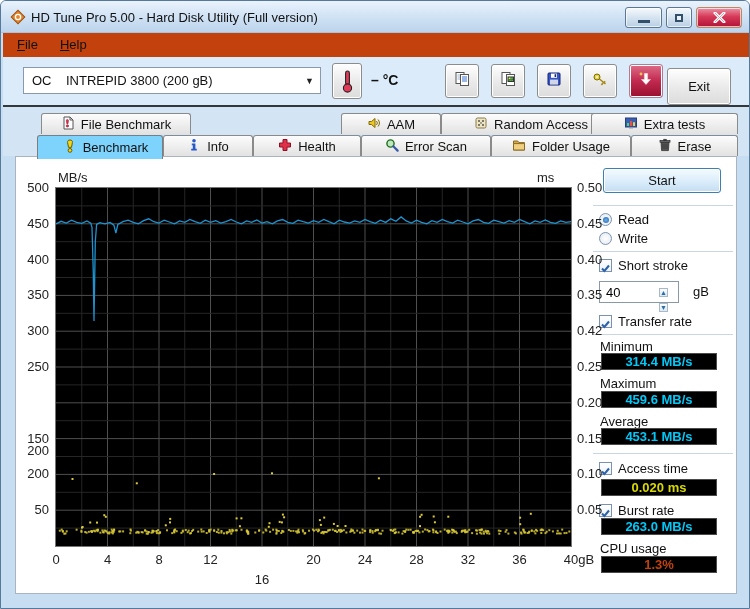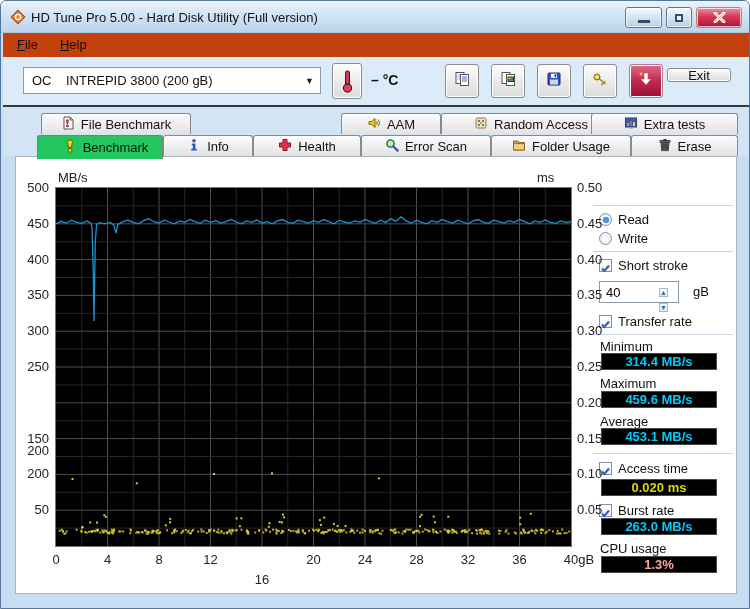--- a/index.html
+++ b/index.html
@@ -52,31 +52,31 @@
     display: flex; align-items: center; justify-content: center;
   }
   #temp-button { left: 331px; top: 62px; width: 30px; height: 36px; }
   #temp-label { left: 370px; top: 71px; font-size: 14px; font-weight: bold; color: #111; }
   #toolbar-buttons { left: 444px; top: 63px; height: 34px; display: flex; gap: 12px; }
   .tbbtn { width: 34px; height: 34px; }
   .tbbtn.update {
     background: linear-gradient(#dd6d88, #c22950 50%, #991030);
     border-color: #ad7e90;
   }
-  #exit-button { left: 666px; top: 67px; width: 64px; height: 14px; font-size: 13px; color: #111; }
+  #exit-button { left: 666px; top: 67px; width: 64px; height: 37px; font-size: 13px; color: #111; }
   #toolbar-sep { left: 2px; top: 104px; width: 746px; height: 2px; background: #35383b; }
   
   #tabstrip { left: 2px; top: 106px; width: 746px; height: 49px; background: #d3e4f4; }
   .tab {
     position: absolute; height: 21px; border: 1px solid #8a8a8a; border-bottom: none;
     border-radius: 3px 3px 0 0; background: linear-gradient(#fcfcfc, #e2e2e2);
     display: flex; align-items: center; justify-content: center; gap: 6px;
     font-size: 13px; color: #111;
   }
-  .tab.active { background: #22c55e; height: 24px; z-index: 5; border-color: #7d7d7d; padding-left: 11px; }
+  .tab.active { background: #7dd3fc; height: 24px; z-index: 5; border-color: #7d7d7d; padding-left: 11px; }
   .tab svg { flex: 0 0 auto; }
   
   #tabpage {
     left: 14px; top: 155px; width: 722px; height: 438px;
     background: #fff; border: 1px solid #a9b4c0;
   }
   
   .axis-label { position: absolute; font-size: 13px; color: #222; }
   .tick { position: absolute; font-size: 13px; color: #222; }
   .tick.left { width: 32px; text-align: right; }
@@ -115,21 +115,21 @@
     color: #2d6da8; border: 1px solid #a9b8c6; background: linear-gradient(#fbfdff, #dce9f4);
   }
   .valuebox {
     position: absolute; left: 600px; width: 116px; height: 17px;
     background: #000; border: 1px solid #4a4a4a;
     display: flex; align-items: center; justify-content: center;
     font-size: 13px; font-weight: bold;
   }
   .val-cyan { color: #00c8f8; }
   .val-yellow { color: #d9d900; }
-  .val-white { color: #fca5a5; }
+  .val-white { color: #c2410c; }
 </style>
 </head>
 <body>
 
 <div id="window">
 
   <div id="titlebar" class="abs">
     <span id="app-icon" class="abs">
       <svg width="16" height="16" viewBox="0 0 16 16">
         <rect x="3.2" y="3.2" width="9.6" height="9.6" transform="rotate(45 8 8)" fill="#e8862c" stroke="#9a4f12"></rect>
@@ -288,20 +288,21 @@
             <path d="M5 5.6v5.6M7 5.6v5.6M9 5.6v5.6" stroke="#2e2e2e" stroke-width="0.8"></path>
           </svg></span>
         <span>Erase</span>
       </div>
     </div>
 
   <div id="tabpage" class="abs"></div>
 
   <div id="chart-area"></div>
 
+  <div id="start-button" class="abs">Start</div>
   <div class="vsep" style="top:204px"></div>
 
   <span class="radio" style="left:598px; top:212px">
       <span class="dot"></span>
     </span>
   <span class="ctl-label" style="left:617px; top:211px">Read</span>
   <span class="radio" style="left:598px; top:231px"></span>
   <span class="ctl-label" style="left:617px; top:230px">Write</span>
 
   <div class="vsep" style="top:250px"></div>
@@ -779,21 +780,21 @@
     <div class="tick left" style="left: 16px; top: 322.2px;">300</div>
     <div class="tick left" style="left: 16px; top: 358px;">250</div>
     <div class="tick left" style="left: 16px; top: 393.8px; margin-top: 48px;">200</div>
     <div class="tick left" style="left: 16px; top: 429.6px;">150</div>
     <div class="tick left" style="left: 16px; top: 465.4px;">200</div>
     <div class="tick left" style="left: 16px; top: 501.2px;">50</div>
     <div class="tick" style="left: 576px; top: 179px;">0.50</div>
     <div class="tick" style="left: 576px; top: 214.8px;">0.45</div>
     <div class="tick" style="left: 576px; top: 250.6px;">0.40</div>
     <div class="tick" style="left: 576px; top: 286.4px;">0.35</div>
-    <div class="tick" style="left: 576px; top: 322.2px;">0.30</div>
+    <div class="tick" style="left: 576px; top: 322.2px;">0.42</div>
     <div class="tick" style="left: 576px; top: 358px;">0.25</div>
     <div class="tick" style="left: 576px; top: 393.8px;">0.20</div>
     <div class="tick" style="left: 576px; top: 429.6px;">0.15</div>
     <div class="tick" style="left: 576px; top: 465.4px;">0.10</div>
     <div class="tick" style="left: 576px; top: 501.2px;">0.05</div>
     <div class="tick bottom" style="left: 33px; top: 551px;">0</div>
     <div class="tick bottom" style="left: 84.5px; top: 551px;">4</div>
     <div class="tick bottom" style="left: 136px; top: 551px;">8</div>
     <div class="tick bottom" style="left: 187.5px; top: 551px;">12</div>
     <div class="tick bottom" style="left: 239px; top: 551px; margin-top: 20px;">16</div>

